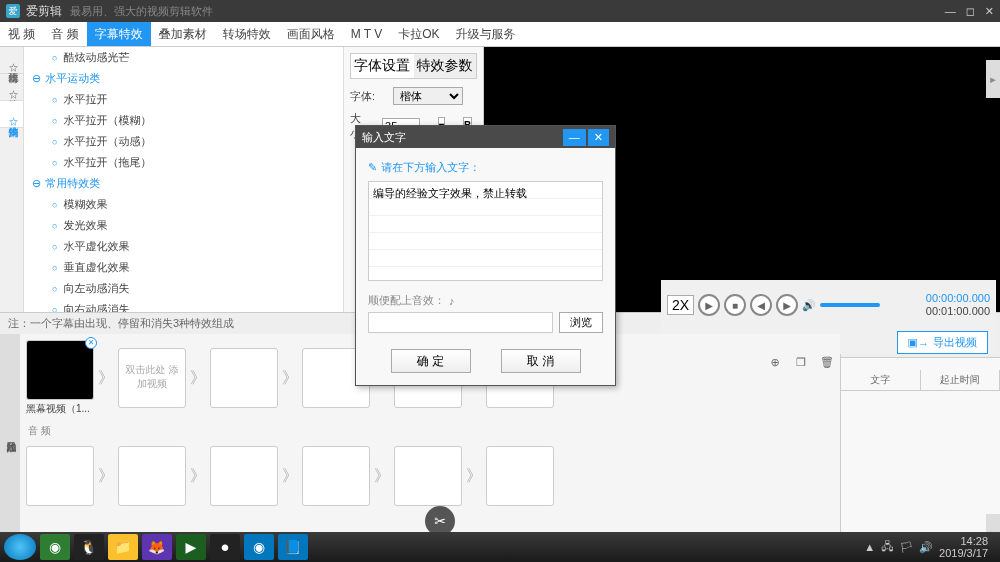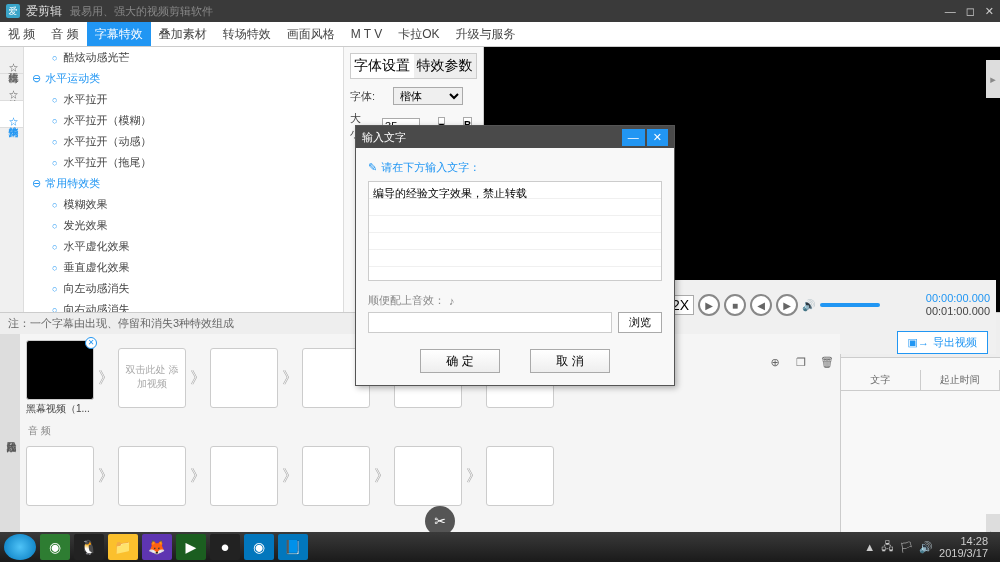--- a/index.html
+++ b/index.html
@@ -73,21 +73,21 @@
 .timecode .tc1 { color: #2196f3; }
 
 .toolbar-row { position: absolute; right: 4px; top: 330px; width: 335px; height: 24px; display: flex; align-items: center; gap: 10px; padding: 0 8px; background: #f0f0f0; }
 .toolbar-row .ico { color: #666; cursor: pointer; font-size: 12px; }
 .export-btn { margin-left: auto; background: #fff; border: 1px solid #2196f3; color: #2196f3; padding: 3px 10px; cursor: pointer; display: flex; align-items: center; gap: 4px; font-size: 12px; }
 
 .right-toolbar { position: absolute; right: 164px; top: 356px; display: flex; gap: 8px; }
 .right-toolbar .rico { width: 18px; height: 18px; color: #666; cursor: pointer; text-align: center; }
 
 
-.dialog { position: absolute; left: 355px; top: 125px; width: 320px; background: #f8f8f8; border: 1px solid #555; box-shadow: 2px 2px 6px rgba(0,0,0,0.3); }
+.dialog { position: absolute; left: 355px; top: 125px; width: 261px; background: #f8f8f8; border: 1px solid #555; box-shadow: 2px 2px 6px rgba(0,0,0,0.3); }
 .dialog .dlg-title { height: 22px; background: #4a4a4a; color: #fff; padding: 0 6px; display: flex; align-items: center; font-size: 11px; }
 .dialog .dlg-title .dlg-controls { margin-left: auto; display: flex; }
 .dialog .dlg-title .dlg-min { background: #2196f3; padding: 2px 6px; cursor: pointer; }
 .dialog .dlg-title .dlg-close { background: #2196f3; padding: 2px 6px; cursor: pointer; margin-left: 2px; }
 .dialog .dlg-body { padding: 12px; }
 .dialog .prompt { color: #2196f3; font-size: 11px; margin-bottom: 6px; display: flex; align-items: center; gap: 4px; }
 .dialog textarea { width: 100%; height: 100px; border: 1px solid #ccc; padding: 4px; font-size: 11px; resize: none; background: repeating-linear-gradient(#fff, #fff 16px, #f0f0f0 16px, #f0f0f0 17px); }
 .dialog .audio-section { margin-top: 10px; }
 .dialog .audio-label2 { color: #888; font-size: 11px; margin-bottom: 4px; display: flex; align-items: center; gap: 4px; }
 .dialog .audio-row { display: flex; gap: 6px; }

